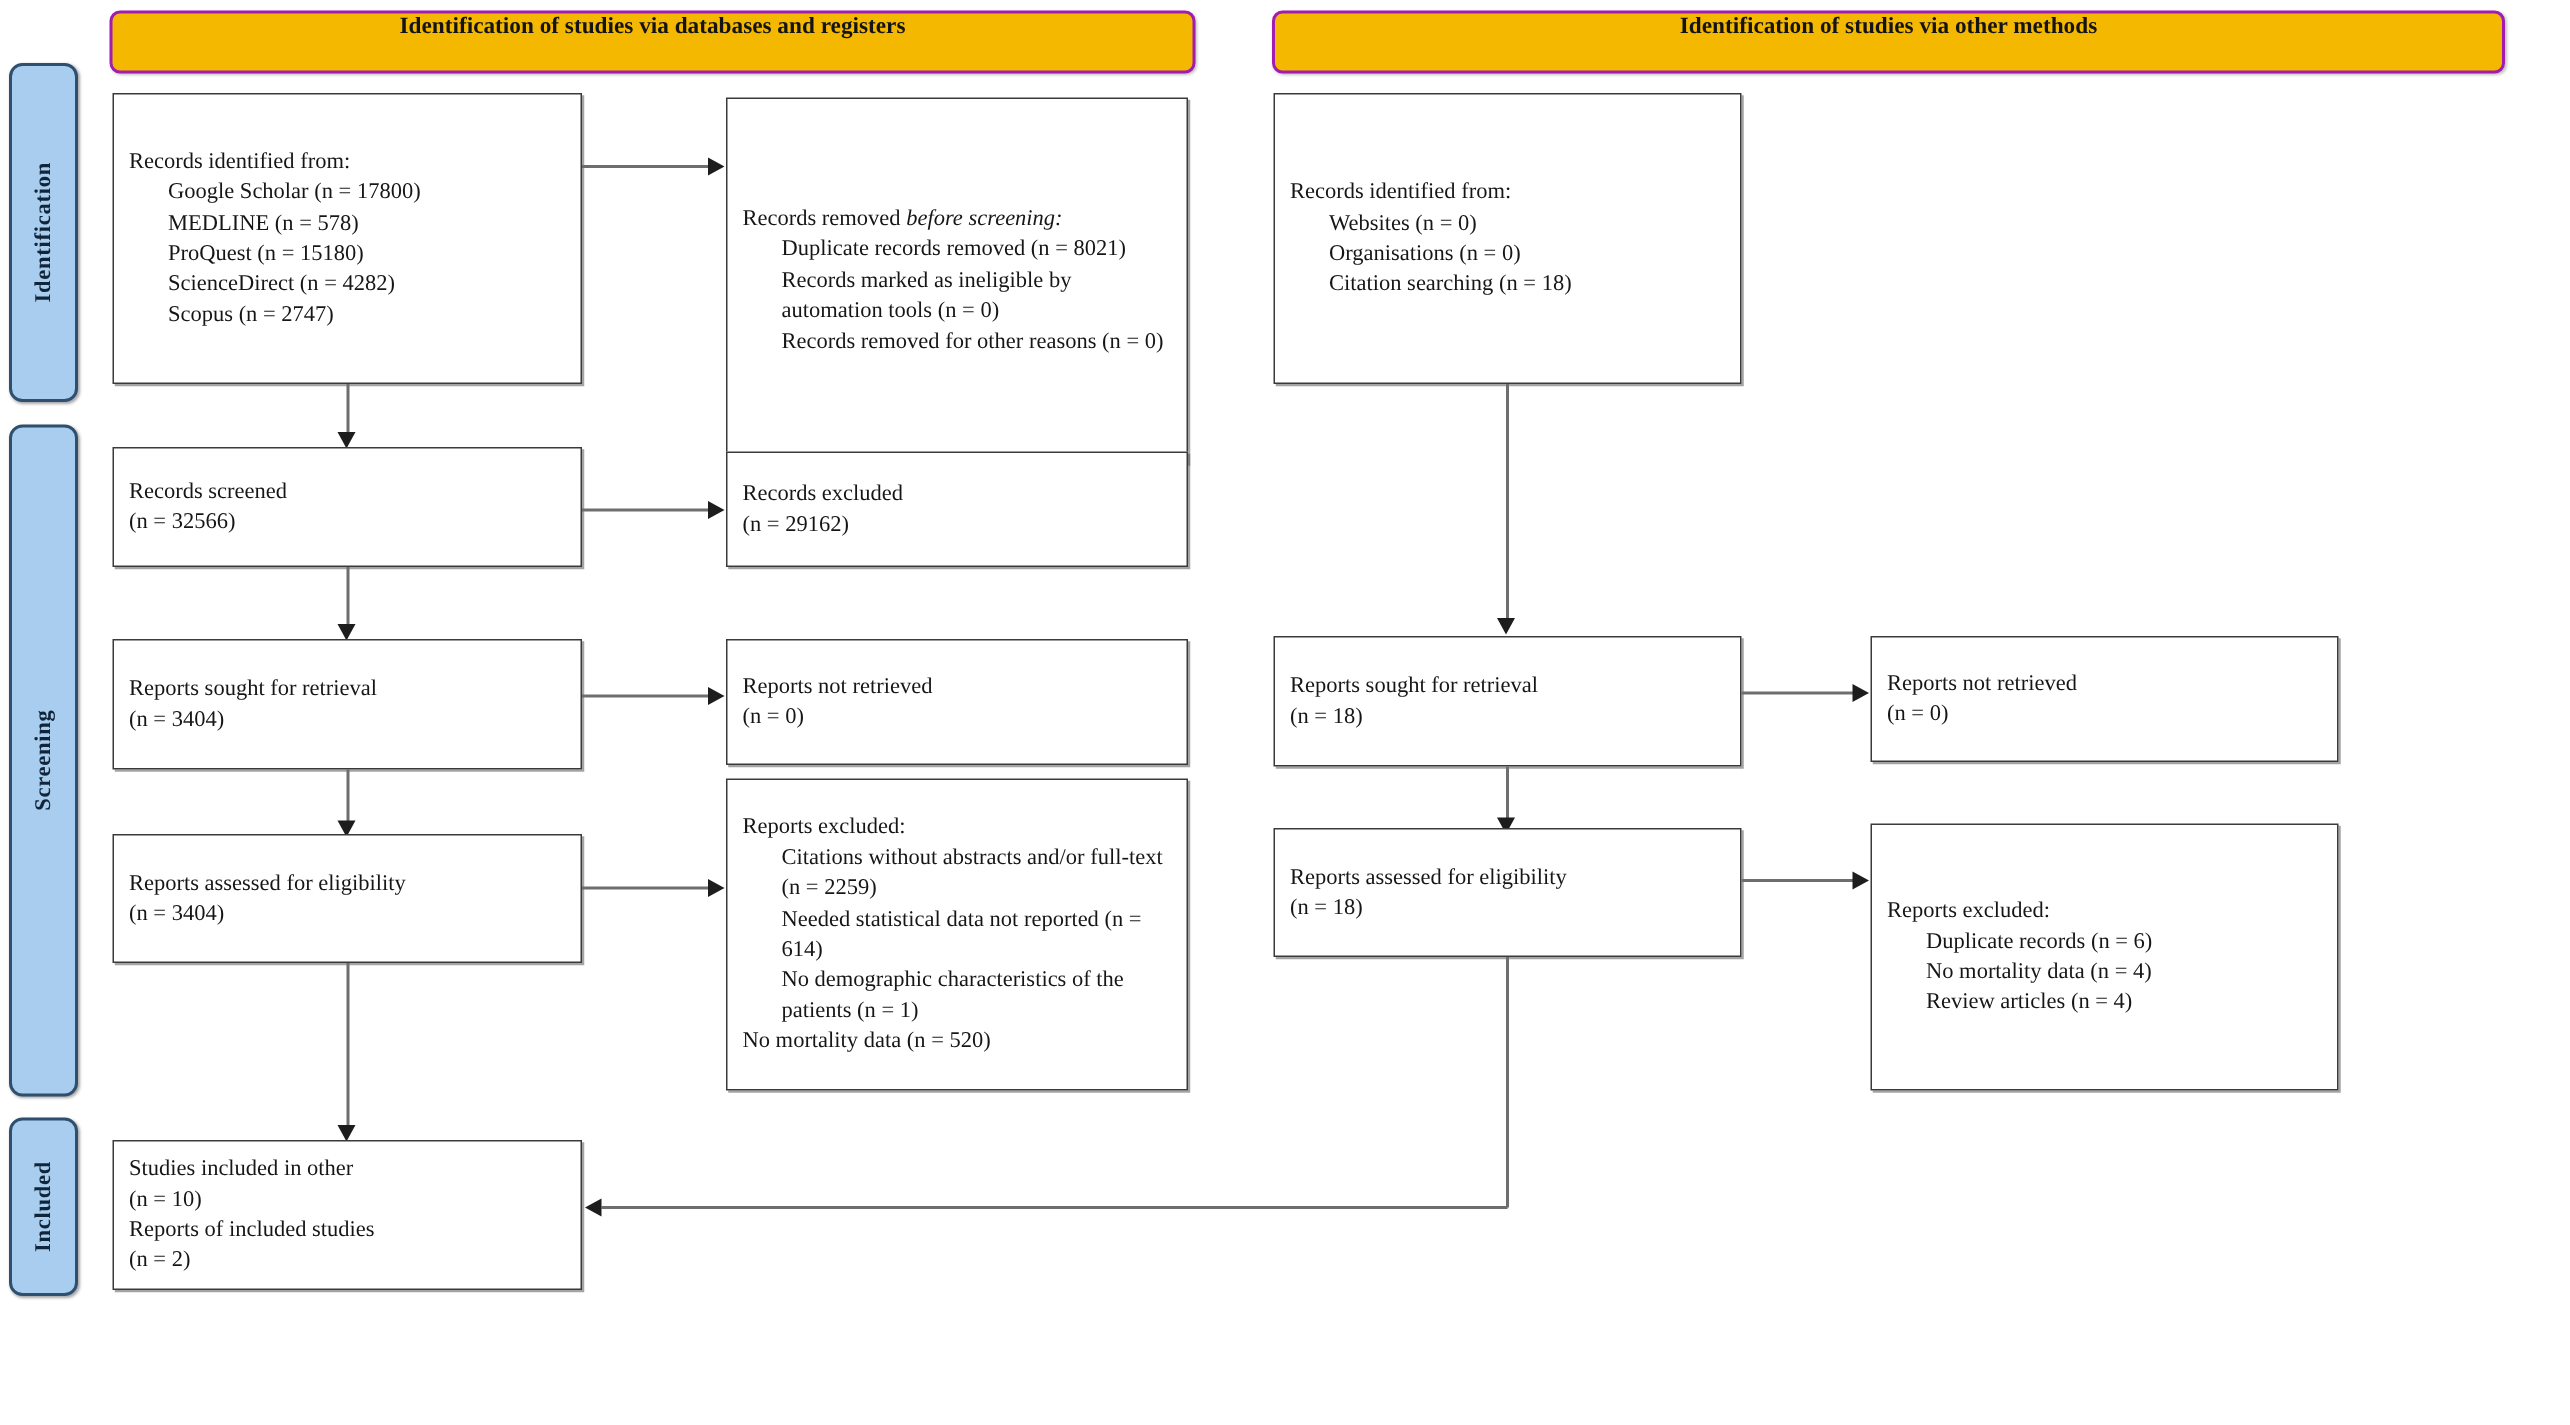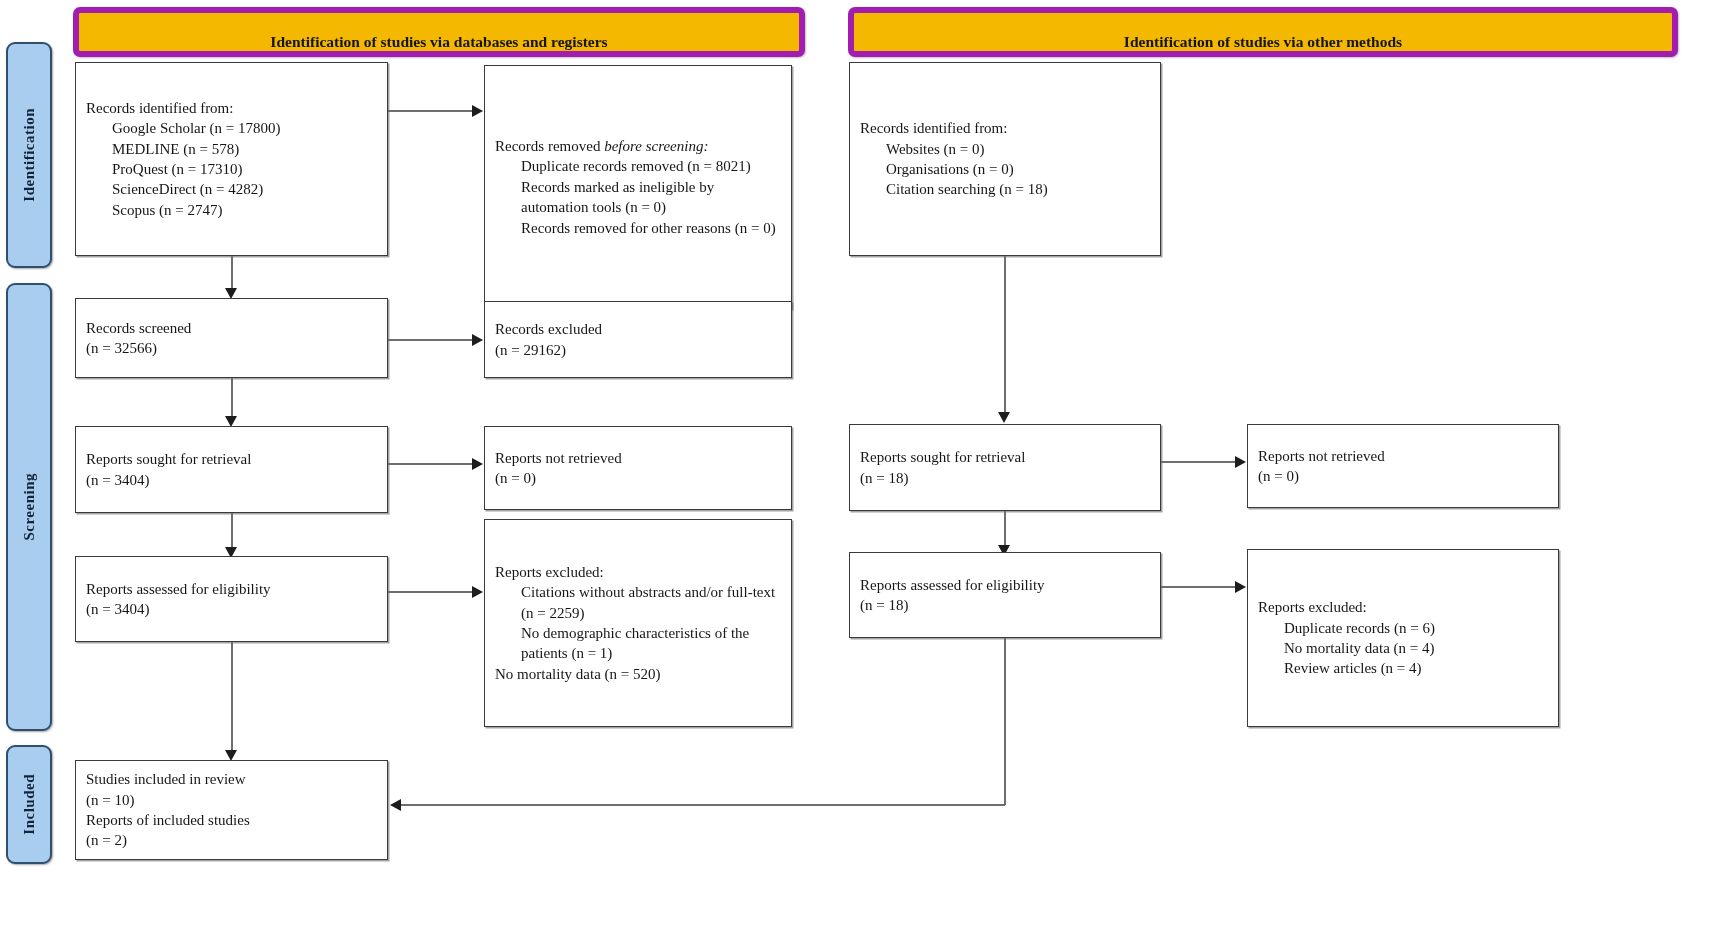--- a/index.html
+++ b/index.html
@@ -26,23 +26,23 @@
     font-size:15px;
     letter-spacing:.5px;
     color:#10243a;
     white-space:nowrap;
   }
 
   
   .banner{
     position:absolute;
     background:#f5b800;
-    border:6px solid #a21caf;
+    border:2px solid #a21caf;
     border-radius:7px;
-    display:flex;align-items:flex-end;justify-content:center;
+    display:flex;align-items:flex-start;justify-content:center;
     box-shadow:1px 1px 2px rgba(0,0,0,.25);
   }
   .banner span{
     font-weight:bold;font-size:15.5px;color:#141414;text-align:center;
   }
 
   
   .box{
     position:absolute;
     background:#ffffff;
@@ -91,21 +91,21 @@
   </div>
   <div class="banner" style="left:848px;top:7px;width:818px;height:38px;">
     <span>Identification of studies via other methods</span>
   </div>
 
   <div class="box" style="left:75px;top:62px;width:313px;height:194px;">
     <div class="txt">
       <span class="lead">Records identified from:</span>
       <span class="ind">Google Scholar (n = 17800)</span>
       <span class="ind">MEDLINE (n = 578)</span>
-      <span class="ind">ProQuest (n = 17310)</span>
+      <span class="ind">ProQuest (n = 15180)</span>
       <span class="ind">ScienceDirect (n = 4282)</span>
       <span class="ind">Scopus (n = 2747)</span>
     </div>
   </div>
 
   <div class="box" style="left:484px;top:65px;width:308px;height:244px;">
     <div class="txt">
       <span class="lead"><span>Records removed </span><i>before screening:</i></span>
       <span class="ind">Duplicate records removed (n = 8021)</span>
       <span class="ind">Records marked as ineligible by automation tools (n = 0)</span>
@@ -163,34 +163,35 @@
     <div class="txt">
       <span class="lead">Reports assessed for eligibility</span>
       <span class="lead">(n = 3404)</span>
     </div>
   </div>
 
   <div class="box" style="left:484px;top:519px;width:308px;height:208px;">
     <div class="txt">
       <span class="lead">Reports excluded:</span>
       <span class="ind">Citations without abstracts and/or full-text (n = 2259)</span>
+      <span class="ind">Needed statistical data not reported (n = 614)</span>
       <span class="ind">No demographic characteristics of the patients (n = 1)</span>
       <span class="lead">No mortality data (n = 520)</span>
     </div>
   </div>
 
   <div class="ln lh" style="left:388px;top:591px;width:85px;"></div>
   <div class="arrow right" style="left:472px;top:586px;"></div>
 
   <div class="ln lv" style="left:231px;top:642px;height:112px;"></div>
   <div class="arrow down" style="left:225px;top:750px;"></div>
 
   <div class="box" style="left:75px;top:760px;width:313px;height:100px;">
     <div class="txt">
-      <span class="lead">Studies included in review</span>
+      <span class="lead">Studies included in other</span>
       <span class="lead">(n = 10)</span>
       <span class="lead">Reports of included studies</span>
       <span class="lead">(n = 2)</span>
     </div>
   </div>
 
   <div class="box" style="left:849px;top:62px;width:312px;height:194px;">
     <div class="txt">
       <span class="lead">Records identified from:</span>
       <span class="ind">Websites (n = 0)</span>

